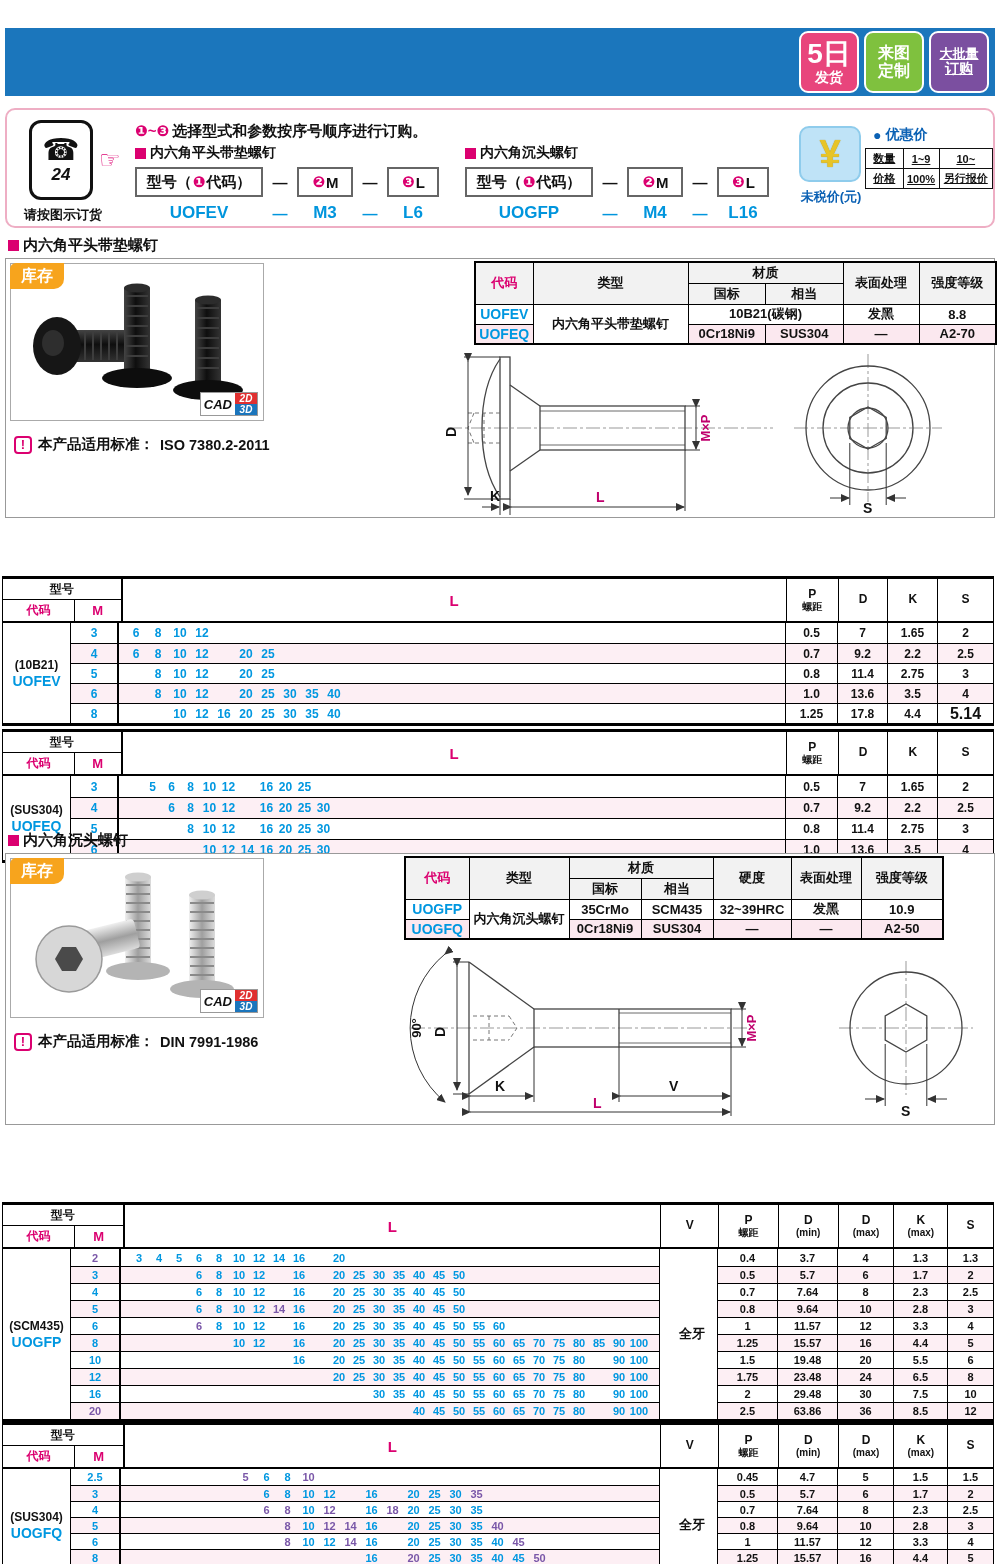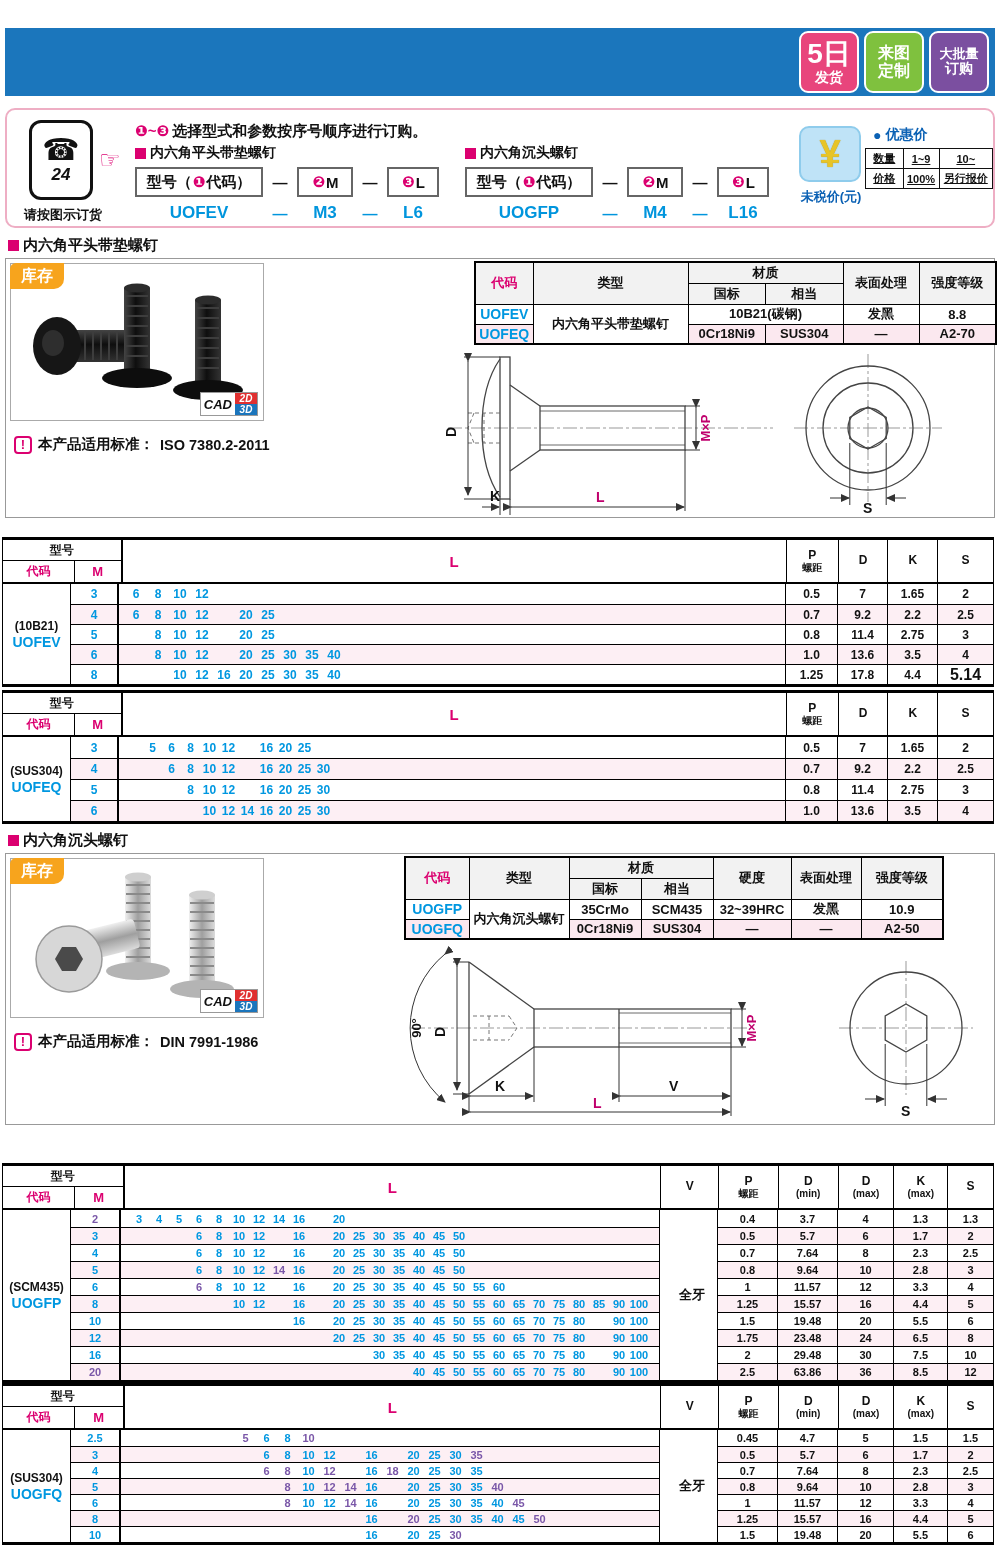--- a/index.html
+++ b/index.html
@@ -10,21 +10,21 @@
   
   .hbar{position:absolute;left:5px;top:28px;width:990px;height:68px;background:#1b76bc;}
   .htitle{position:absolute;left:26px;top:0;height:68px;display:flex;align-items:center;
           color:#fff;font-size:33px;font-weight:bold;letter-spacing:1px;}
   .badges{position:absolute;right:6px;top:3px;display:flex;gap:5px;}
   .badge{width:60px;height:62px;border:2px solid #fff;border-radius:9px;color:#fff;
          display:flex;flex-direction:column;align-items:center;justify-content:center;
          font-weight:bold;line-height:1.1;text-align:center;}
   .badge.b1{background:#e8457c;} .badge.b1 .b-top{font-size:28px;} .badge.b1 .b-bot{font-size:14px;}
   .badge.b2{background:#7fc13e;} .badge.b2 .b-top,.badge.b2 .b-bot{font-size:16px;}
-  .badge.b3{background:#7b4fa0;} .badge.b3 .b-top{font-size:13px;} .badge.b3 .b-bot{font-size:14px;}
+  .badge.b3{background:#7b4fa0;text-decoration:underline;} .badge.b3 .b-top{font-size:13px;} .badge.b3 .b-bot{font-size:14px;}
 
   
   .obox{position:absolute;left:5px;top:108px;width:990px;height:120px;border:2px solid #eeaec4;border-radius:10px;background:#fff;}
   .phone{position:absolute;left:22px;top:10px;width:64px;height:80px;border:3px solid #111;border-radius:12px;
          display:flex;flex-direction:column;align-items:center;justify-content:center;}
   .ph-glyph{font-size:30px;line-height:1;} .ph-24{font-size:17px;font-weight:bold;font-style:italic;}
   .phone-cap{position:absolute;left:6px;top:96px;width:100px;font-size:13px;font-weight:bold;text-align:center;}
   .finger{position:absolute;left:92px;top:36px;color:#db0070;font-size:24px;font-weight:bold;}
   .instr{position:absolute;left:128px;top:12px;font-size:15px;font-weight:bold;}
   .instr .rng{color:#db0070;margin-right:3px;}
@@ -71,21 +71,21 @@
   
   .spec{position:absolute;border-collapse:collapse;background:#fff;table-layout:fixed;}
   .spec td{border:1px solid #000;text-align:center;font-size:13px;font-weight:bold;padding:0;height:20px;overflow:hidden;}
   .spec tr.h td{background:#f2f2f2;height:21px;}
   .spec td.mg{color:#db0070;}
   .spec td.cd{color:#0097e0;font-size:14px;}
   .spec tr.pk td{background:#fbe8ef;}
   .spec{border:2px solid #000;}
 
   
-  .dt{position:absolute;left:2px;width:992px;border:1px solid #000;border-top:3px solid #000;border-bottom:3px solid #000;background:#fff;}
+  .dt{position:absolute;left:2px;width:992px;border:1px solid #000;border-top:3px solid #000;border-bottom:3px solid #000;background:#fff;margin-top:39px;}
   .dh{display:flex;height:44px;border-bottom:2px solid #000;}
   .dhL{border-right:2px solid #000;display:flex;flex-direction:column;}
   .dhModel{height:21px;border-bottom:1px solid #000;display:flex;align-items:center;justify-content:center;font-weight:bold;font-size:12px;}
   .dhSub{display:flex;flex:1;}
   .dhSubC{border-right:1px solid #000;display:flex;align-items:center;justify-content:center;font-weight:bold;font-size:12px;color:#db0070;}
   .dhSubM{flex:1;display:flex;align-items:center;justify-content:center;font-weight:bold;font-size:13px;color:#db0070;}
   .dhLcol{display:flex;align-items:center;justify-content:center;color:#db0070;font-weight:bold;font-size:15px;}
   .dhCol{border-left:1px solid #000;display:flex;flex-direction:column;align-items:center;justify-content:center;font-weight:bold;font-size:12px;line-height:1.1;}
   .dhCol .sub{font-size:10px;}
   .db{display:flex;position:relative;}

